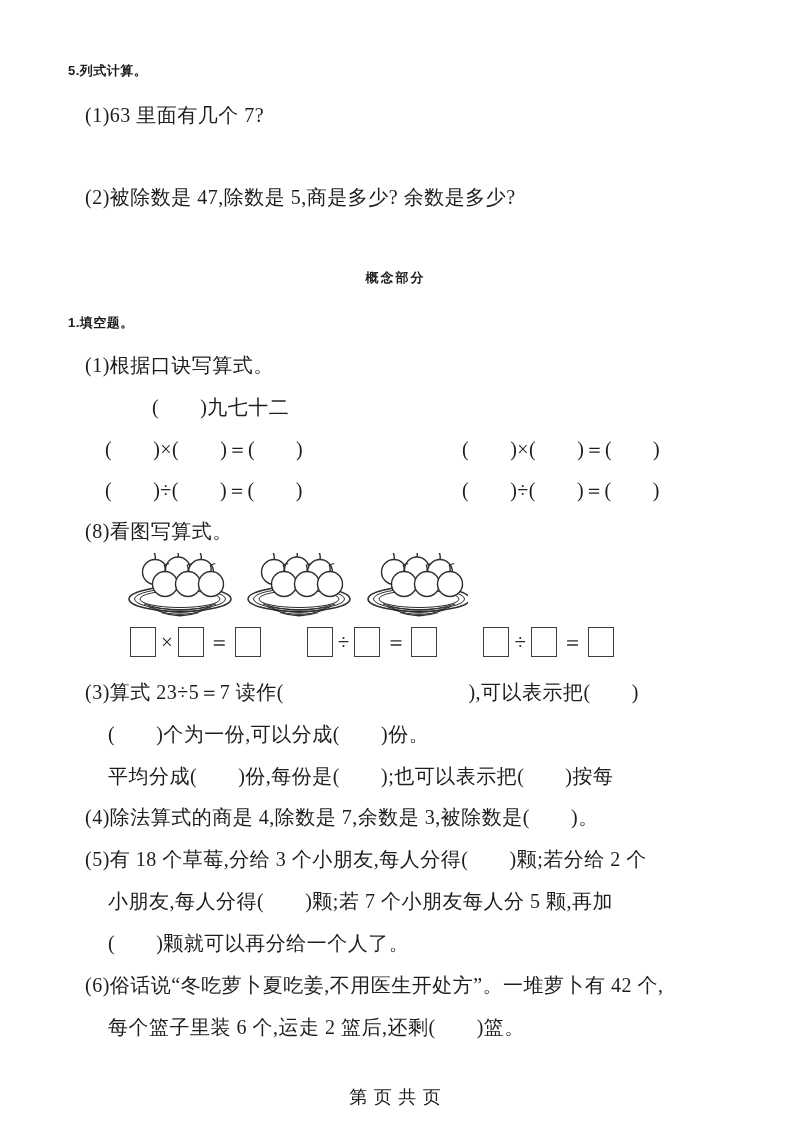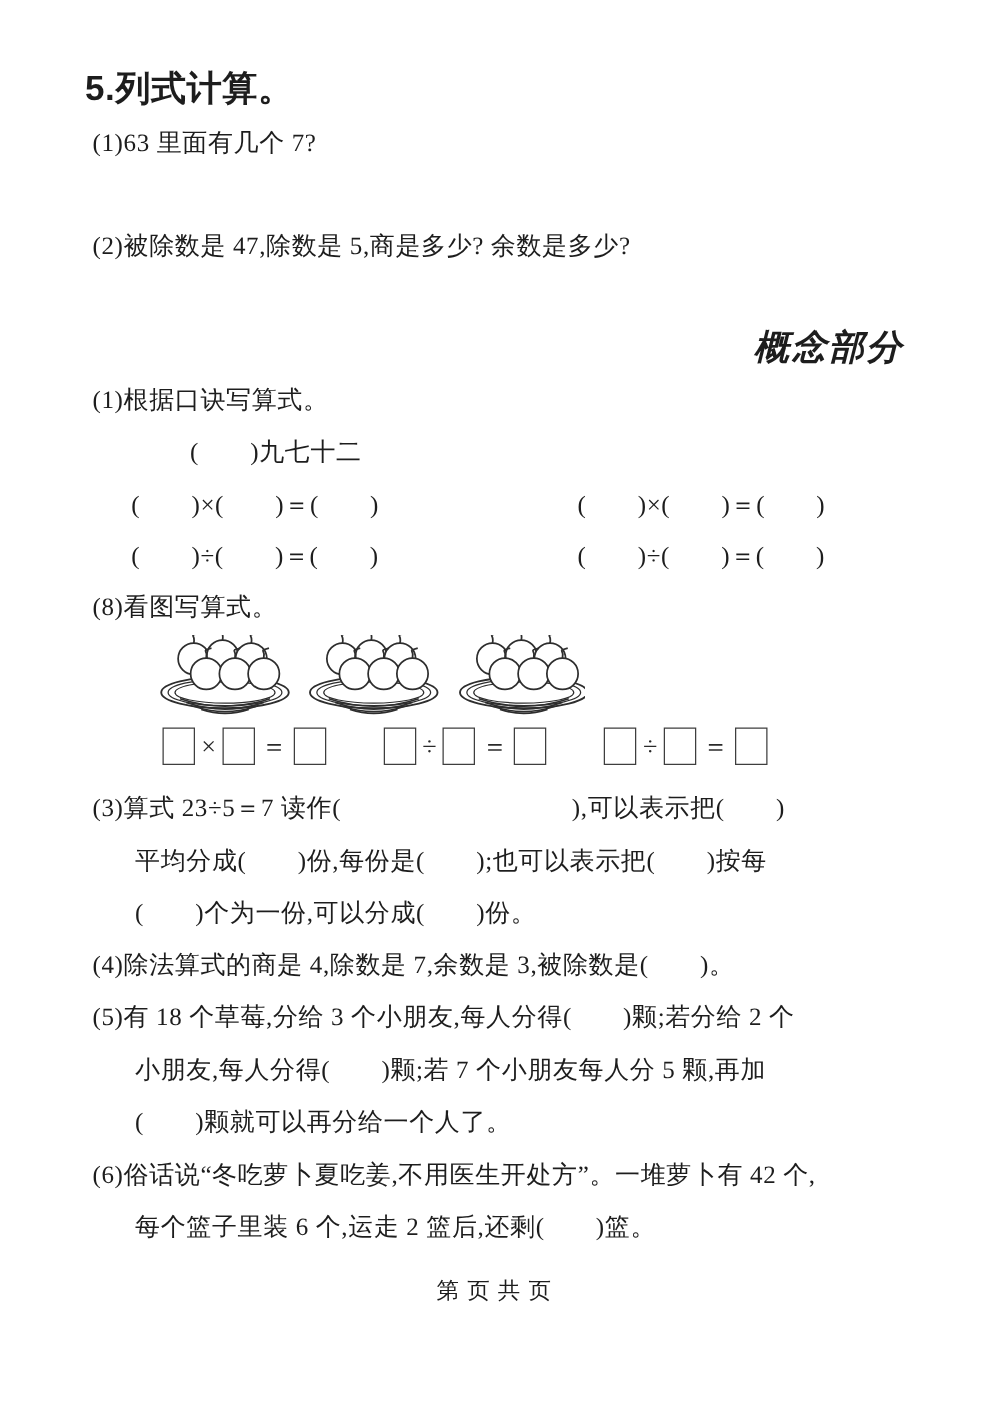--- a/index.html
+++ b/index.html
@@ -18,34 +18,34 @@
   .line {
     font-size: 20px;
     height: 26px;
     line-height: 26px;
     white-space: pre;
     letter-spacing: 0.5px;
   }
   .t-bold {
     font-family: "Liberation Sans", "DejaVu Sans", sans-serif;
     font-weight: 700;
-    font-size: 28px;
+    font-size: 13px;
   }
-  .heading { text-align: right; letter-spacing: 2px; font-style: italic; }
-  .ind1 { margin-left: 6px; }
+  .heading { text-align: center; letter-spacing: 2px; }
+  .ind1 { margin-left: 17px; }
   .ind2 { margin-left: 40px; }
   .ind3 { margin-left: 84px; }
   .mt6  { margin-top: 6px; }
   .mt9  { margin-top: 9px; }
   .mt15 { margin-top: 15px; }
   .mt16 { margin-top: 16px; }
   .mt18 { margin-top: 18px; }
   .mt19 { margin-top: 19px; }
   .mt20 { margin-top: 20px; }
-  .mt51 { margin-top: 24px; }
+  .mt51 { margin-top: 44px; }
   .mt55 { margin-top: 55px; }
   .mt56 { margin-top: 56px; }
   .eq-row { display: flex; margin-left: 37px; }
   .eq-left { width: 357px; }
   .illus { margin-left: 60px; height: 66px; }
   .box-row {
     display: flex;
     align-items: center;
     margin-left: 59px;
     height: 34px;
@@ -77,20 +77,21 @@
 </head>
 <body>
 
 <div class="page">
 
   <div class="line t-bold">5.列式计算。</div>
   <div class="line ind1 mt18">(1)63 里面有几个 7?</div>
   <div class="line ind1 mt56">(2)被除数是 47,除数是 5,商是多少? 余数是多少?</div>
 
   <div class="line t-bold heading mt55">概念部分</div>
+  <div class="line t-bold mt19">1.填空题。</div>
 
   <div class="line ind1 mt16">(1)根据口诀写算式。</div>
   <div class="line ind3 mt16">(　　)九七十二</div>
   <div class="eq-row mt16">
     <div class="line eq-left">(　　)×(　　)＝(　　)</div>
     <div class="line">(　　)×(　　)＝(　　)</div>
   </div>
   <div class="eq-row mt15">
     <div class="line eq-left">(　　)÷(　　)＝(　　)</div>
     <div class="line">(　　)÷(　　)＝(　　)</div>
@@ -146,22 +147,22 @@
     <div class="bgroup">
       <div class="bx"></div>
       <span class="op">÷</span>
       <div class="bx"></div>
       <span class="op">＝</span>
       <div class="bx"></div>
     </div>
   </div>
 
   <div class="line ind1 mt20">(3)算式 23÷5＝7 读作(　　　　　　　　　),可以表示把(　　)</div>
+  <div class="line ind2 mt16">(　　)个为一份,可以分成(　　)份。</div>
   <div class="line ind2 mt16">平均分成(　　)份,每份是(　　);也可以表示把(　　)按每</div>
-  <div class="line ind2 mt16">(　　)个为一份,可以分成(　　)份。</div>
 
   <div class="line ind1 mt15">(4)除法算式的商是 4,除数是 7,余数是 3,被除数是(　　)。</div>
 
   <div class="line ind1 mt16">(5)有 18 个草莓,分给 3 个小朋友,每人分得(　　)颗;若分给 2 个</div>
   <div class="line ind2 mt16">小朋友,每人分得(　　)颗;若 7 个小朋友每人分 5 颗,再加</div>
   <div class="line ind2 mt16">(　　)颗就可以再分给一个人了。</div>
 
   <div class="line ind1 mt16">(6)俗话说“冬吃萝卜夏吃姜,不用医生开处方”。一堆萝卜有 42 个,</div>
   <div class="line ind2 mt16">每个篮子里装 6 个,运走 2 篮后,还剩(　　)篮。</div>
 

